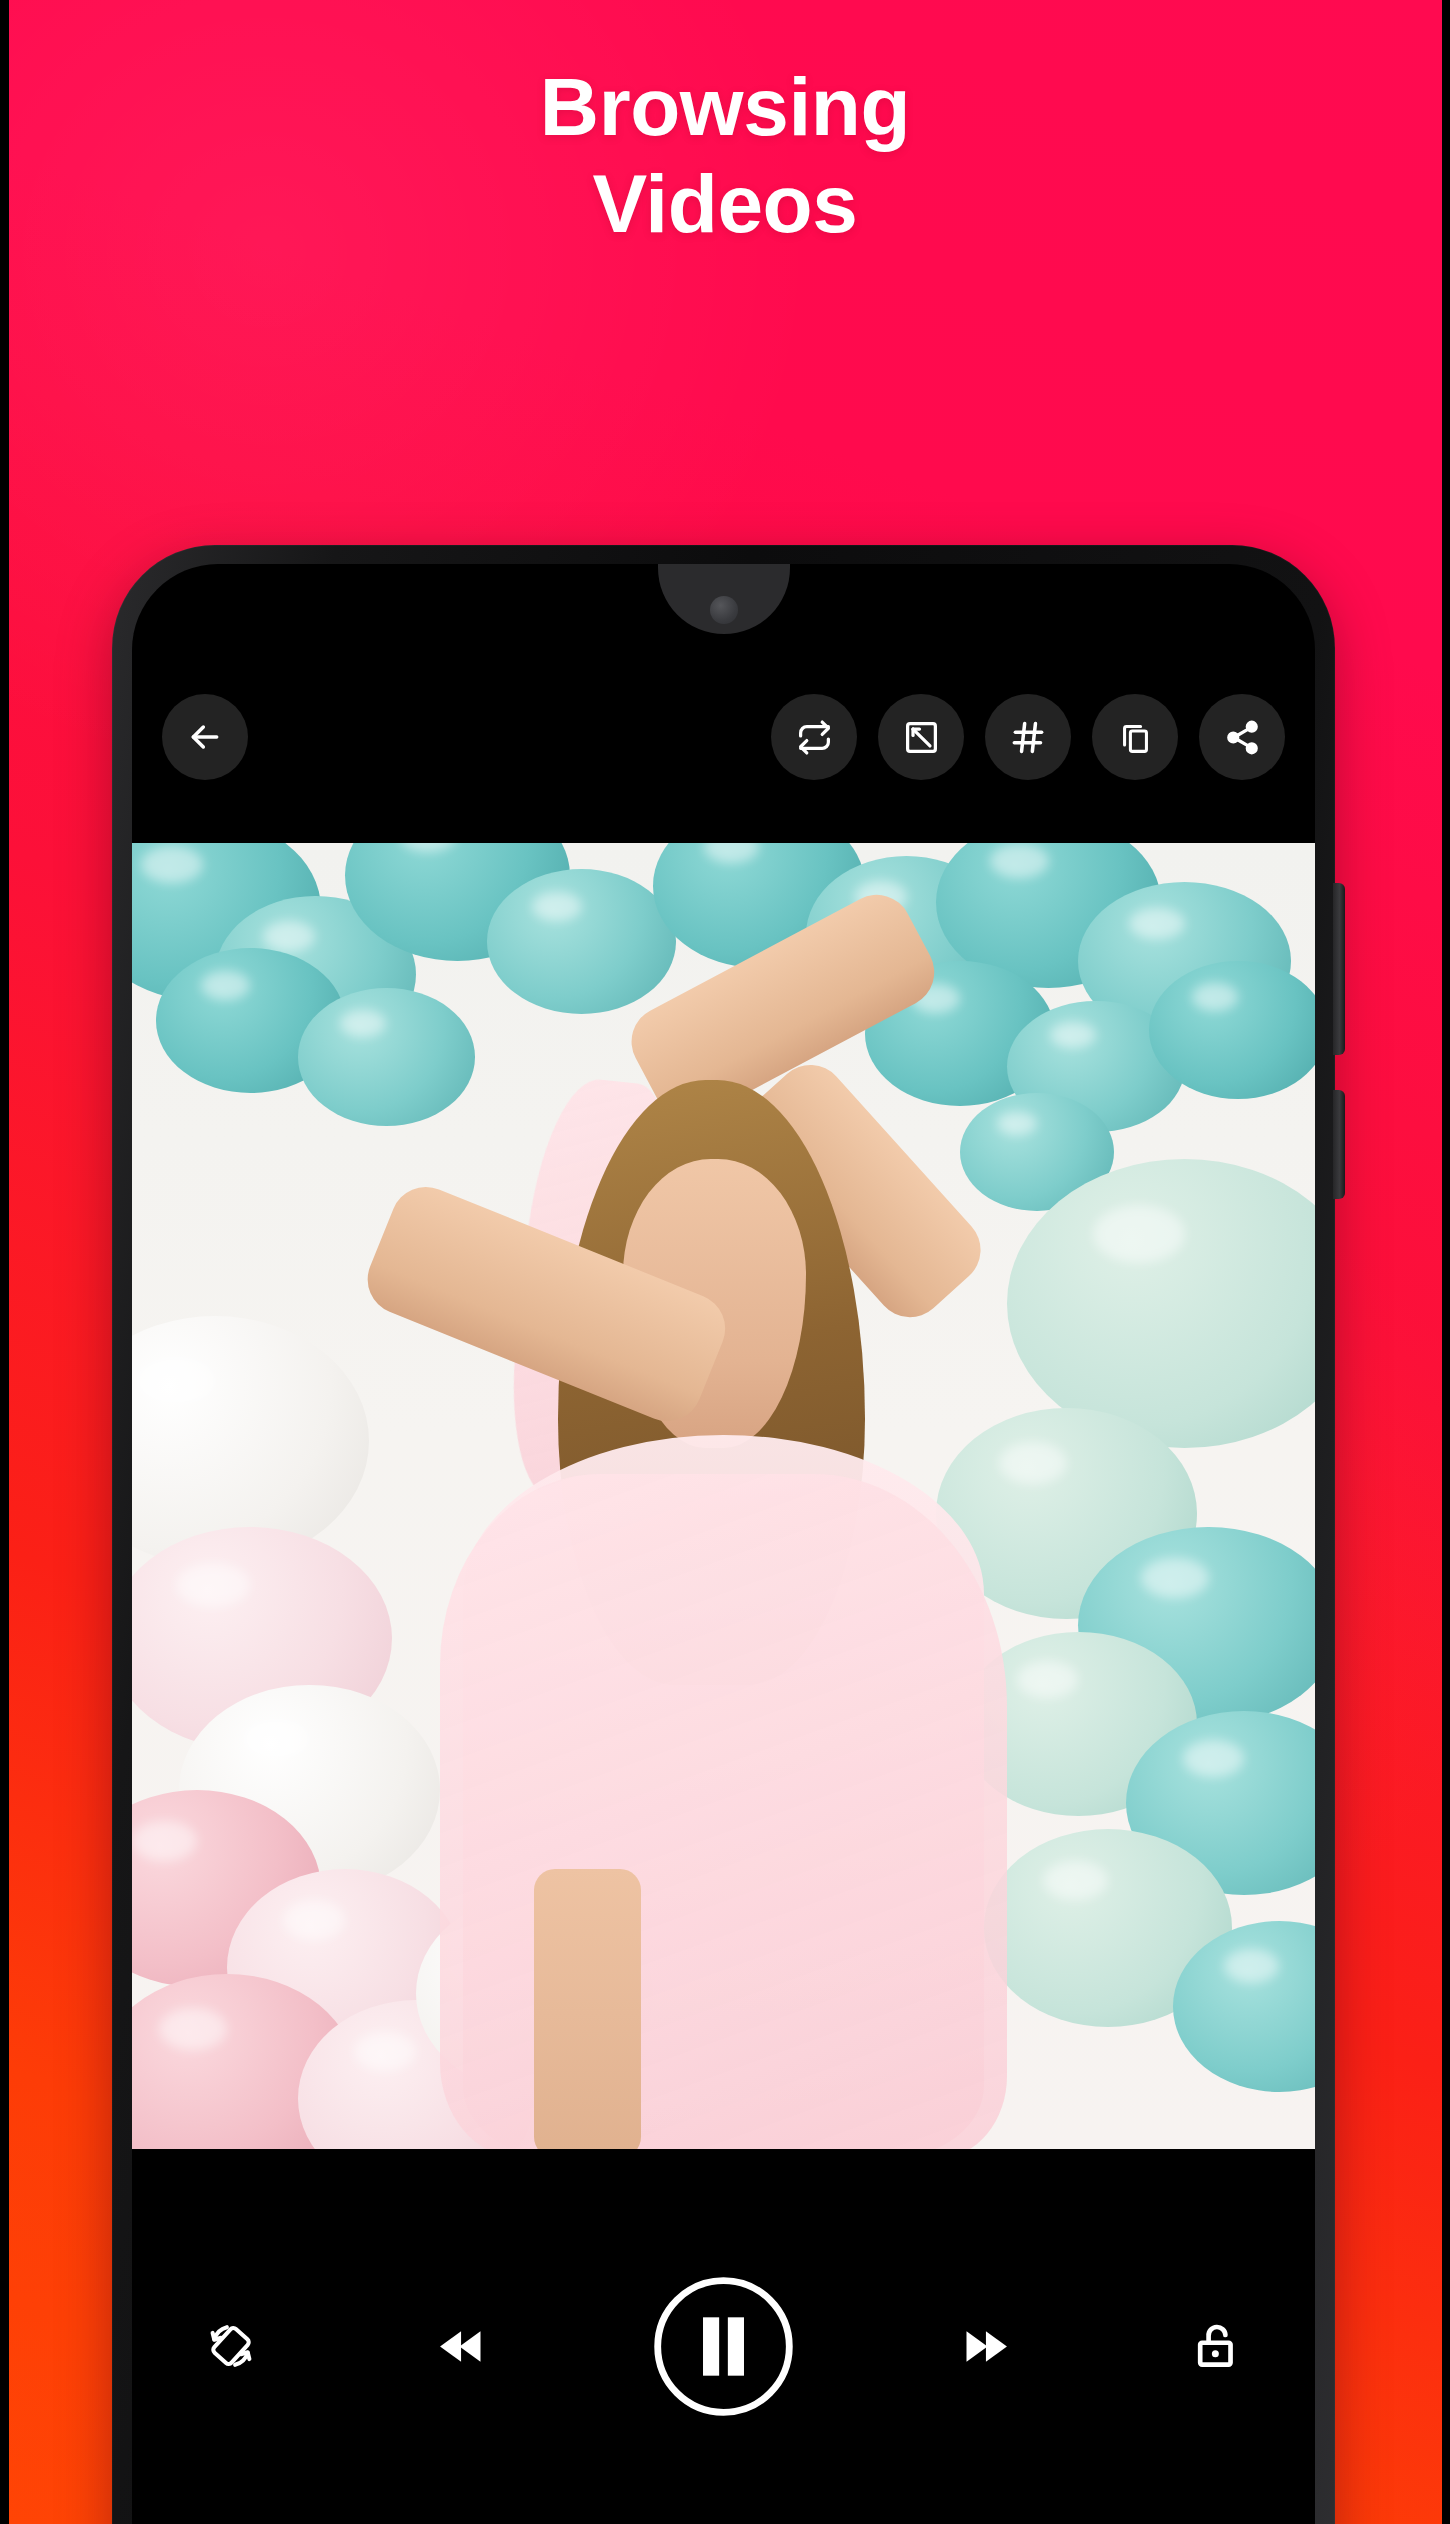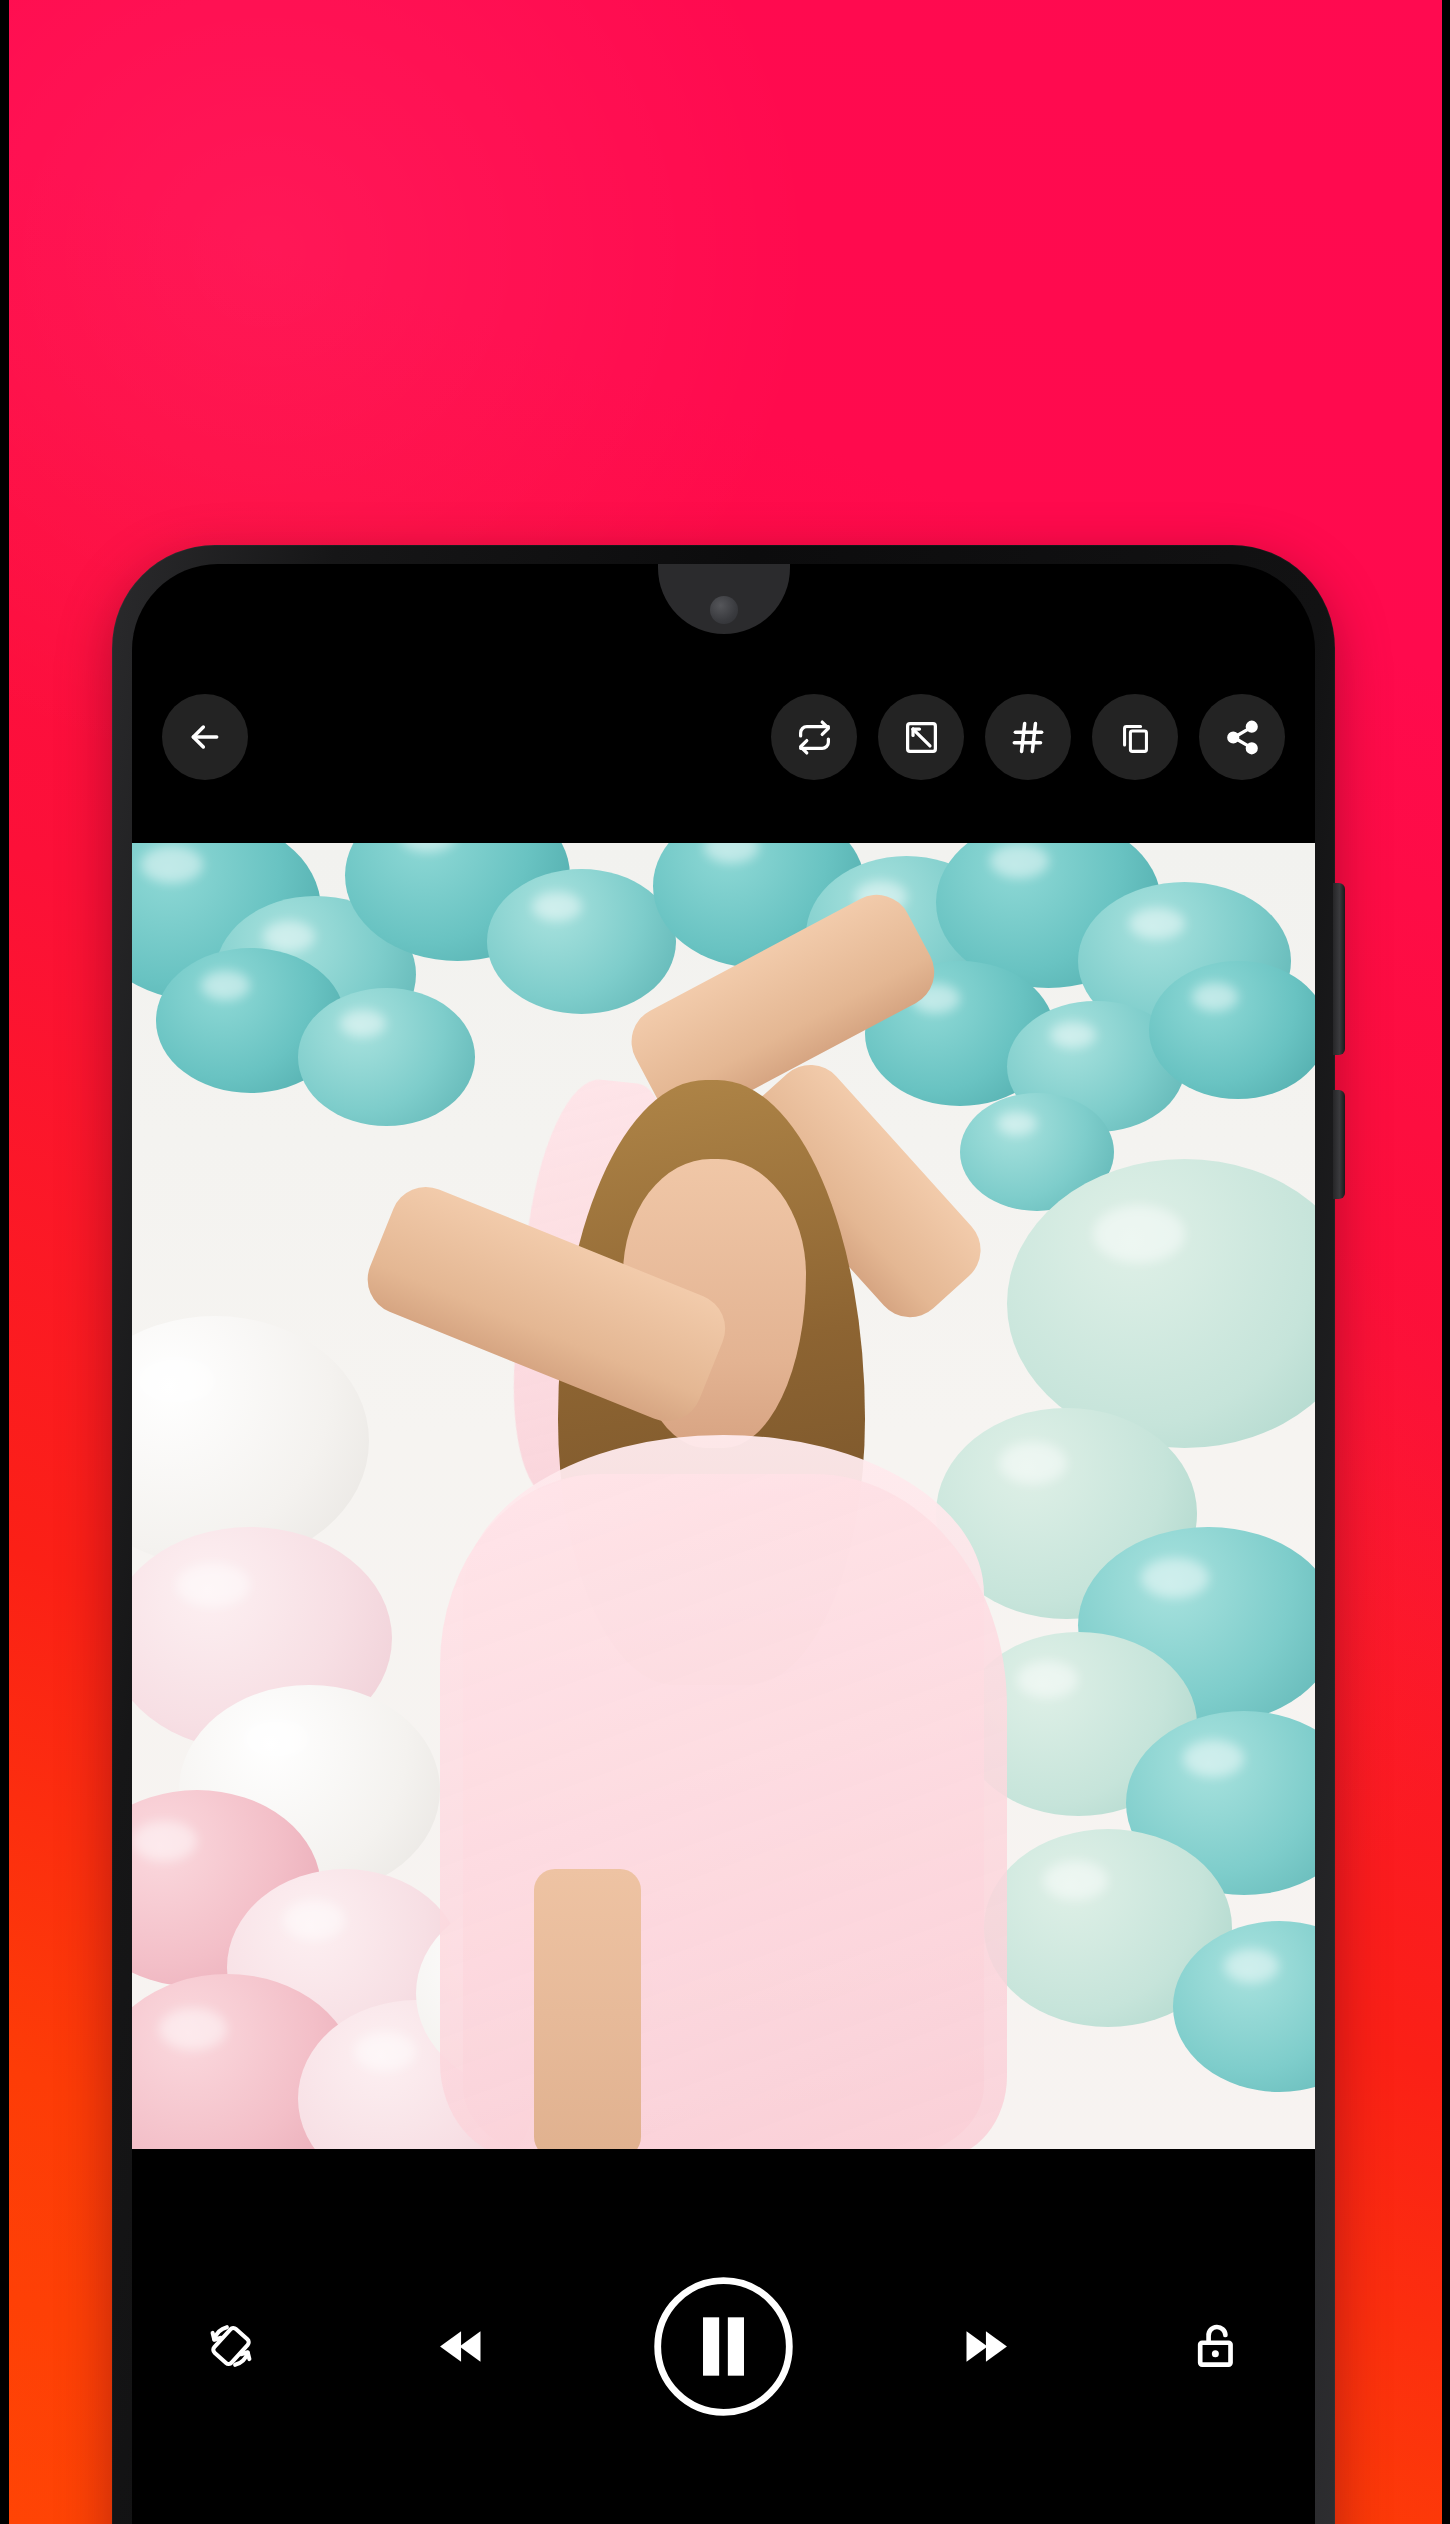--- a/index.html
+++ b/index.html
@@ -313,20 +313,22 @@
   }
 </style>
 </head>
 <body>
 
 <div id="stage">
 
   <div class="promo-bg"></div>
 
   <div class="headline">
+    <span class="ln ln1">Browsing</span>
+    <span class="ln ln2">Videos</span>
   </div>
 
   <div class="phone">
     <div class="phone-body"></div>
 
     <div class="side-btn volume"></div>
     <div class="side-btn power"></div>
 
     <div class="screen">
 

